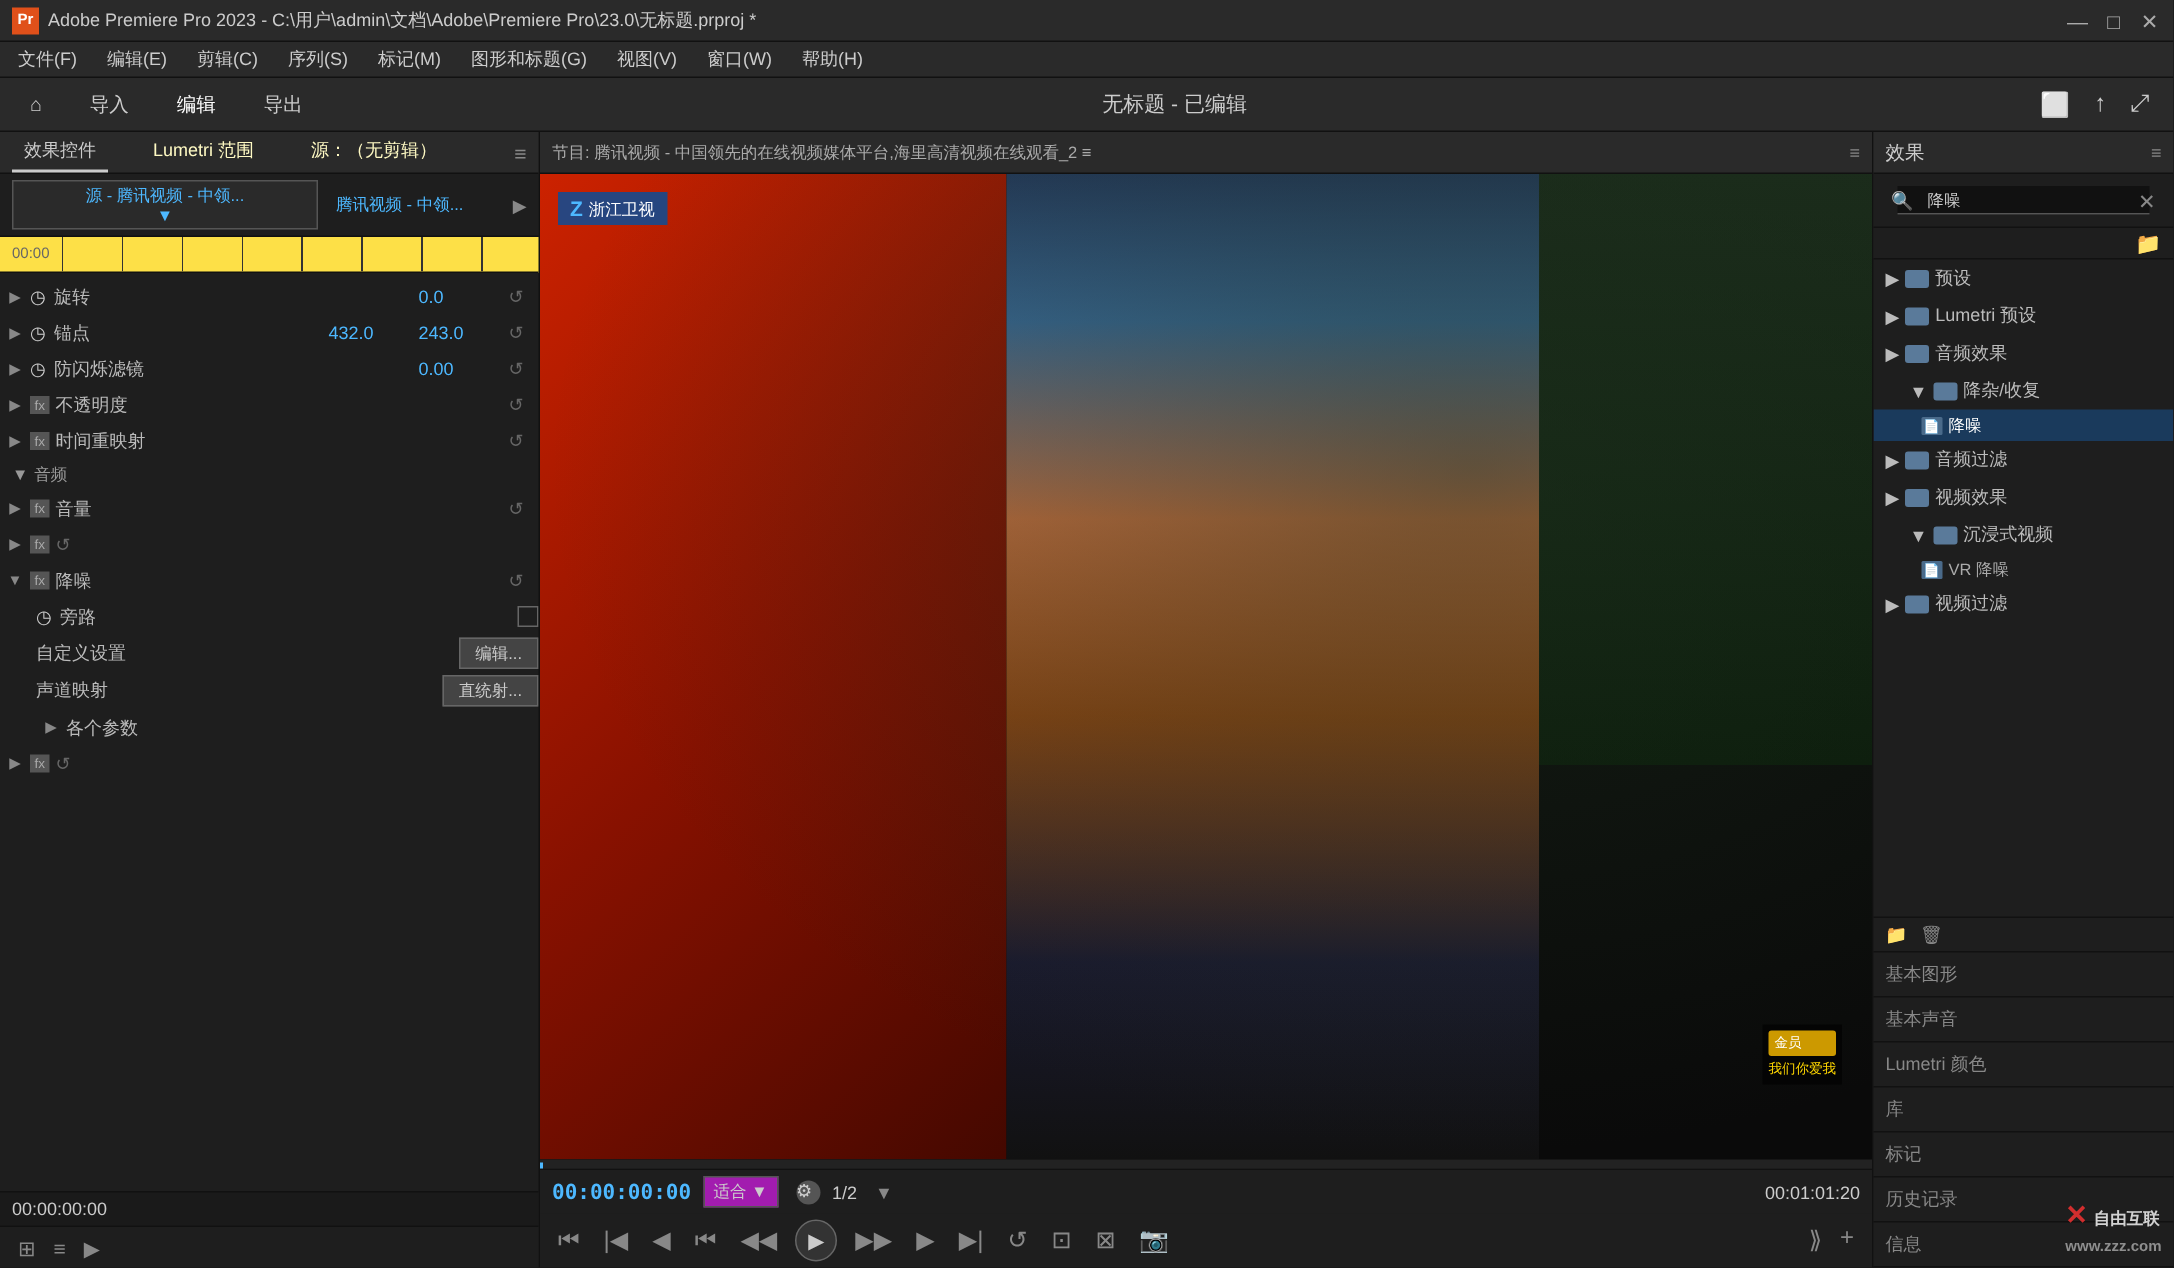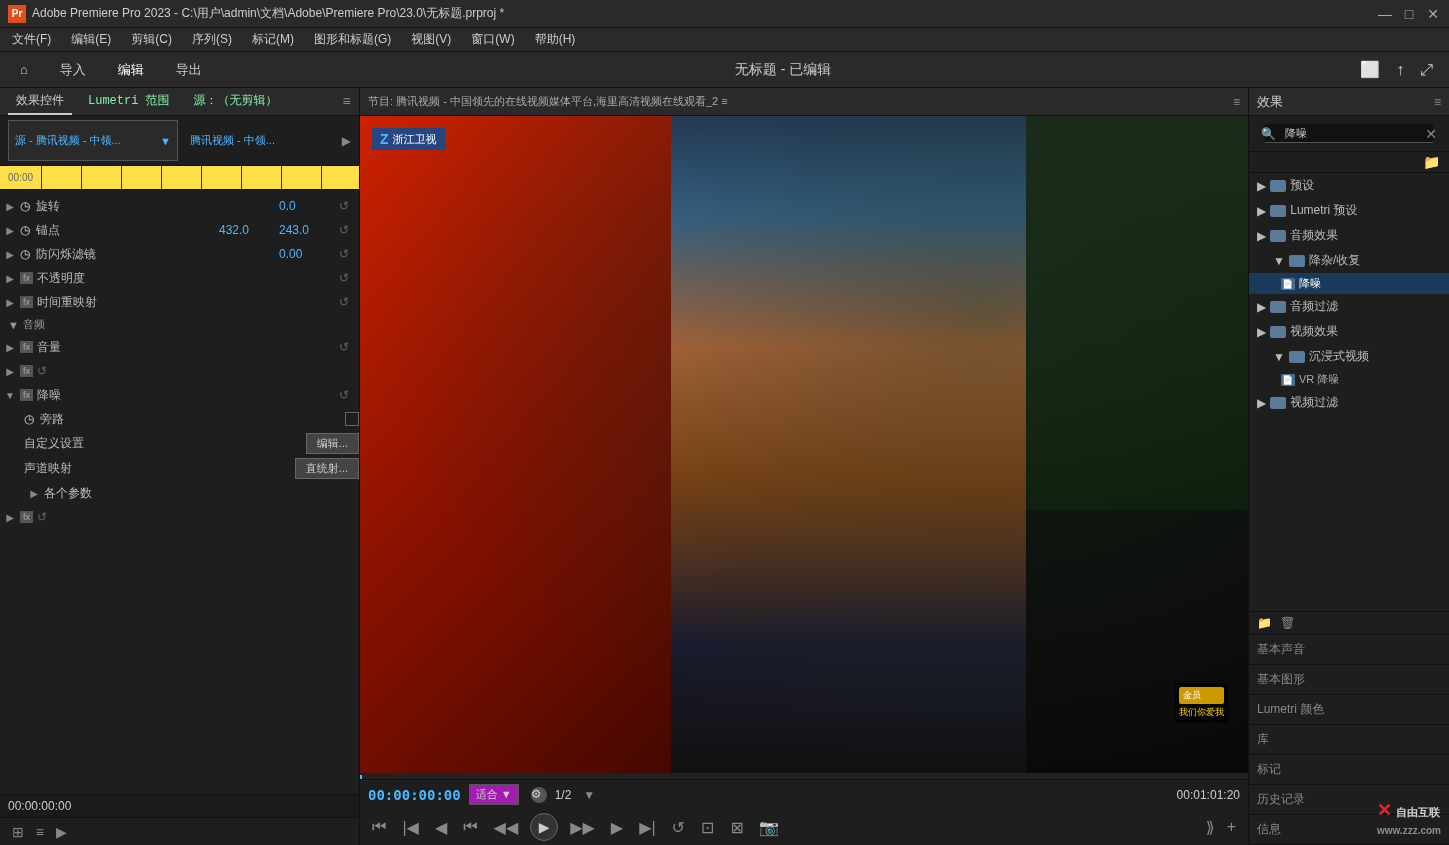--- a/index.html
+++ b/index.html
@@ -124,27 +124,26 @@
       display: flex;
       flex-direction: column;
     }
     .panel-header {
       background: #2a2a2a;
       height: 28px;
       display: flex;
       align-items: center;
       padding: 0 8px;
       border-bottom: 1px solid #111;
-      gap: 8px;
-      font-family: Liberation Mono, monospace;
+      gap: 22px;
     }
     .panel-tab {
       padding: 4px 8px;
       font-size: 12px;
-      color: #86efac;
+      color: #fef9c3;
       cursor: pointer;
       border-bottom: 2px solid transparent;
     }
     .panel-tab.active {
       color: #ccc;
       border-bottom: 2px solid #ccc;
     }
     .panel-menu-icon {
       margin-left: auto;
       color: #888;
@@ -164,27 +163,28 @@
       align-items: center;
       padding: 4px 8px;
       background: #1e1e1e;
       border-bottom: 1px solid #111;
       gap: 4px;
     }
     .source-dropdown {
       background: #2a2a2a;
       border: 1px solid #555;
       color: #4db8ff;
-      padding: 12px 6px;
+      padding: 2px 6px;
       font-size: 11px;
-      width: 170px;
+      width: 204px;
       cursor: pointer;
       display: flex;
       align-items: center;
       justify-content: space-between;
+      flex-direction: column;
     }
 
     
     .mini-timeline {
       background: #fde047;
       height: 24px;
       display: flex;
       align-items: center;
       border-bottom: 1px solid #111;
       position: relative;
@@ -865,22 +865,22 @@
         </div>
       </div>
     </div>
 
     <div class="effects-bottom">
 
       <div style="display:flex;align-items:center;padding:4px 8px;gap:8px;border-bottom:1px solid #111;">
         <div style="color:#888;cursor:pointer;">📁</div>
         <div style="color:#888;cursor:pointer;">🗑</div>
       </div>
+      <div class="effects-section-label">基本图形</div>
       <div class="effects-section-label">基本声音</div>
-      <div class="effects-section-label">基本图形</div>
       <div class="effects-section-label">Lumetri 颜色</div>
       <div class="effects-section-label">库</div>
       <div class="effects-section-label">标记</div>
       <div class="effects-section-label">历史记录</div>
       <div class="effects-section-label">信息</div>
     </div>
   </div>
 
 </div>
 

